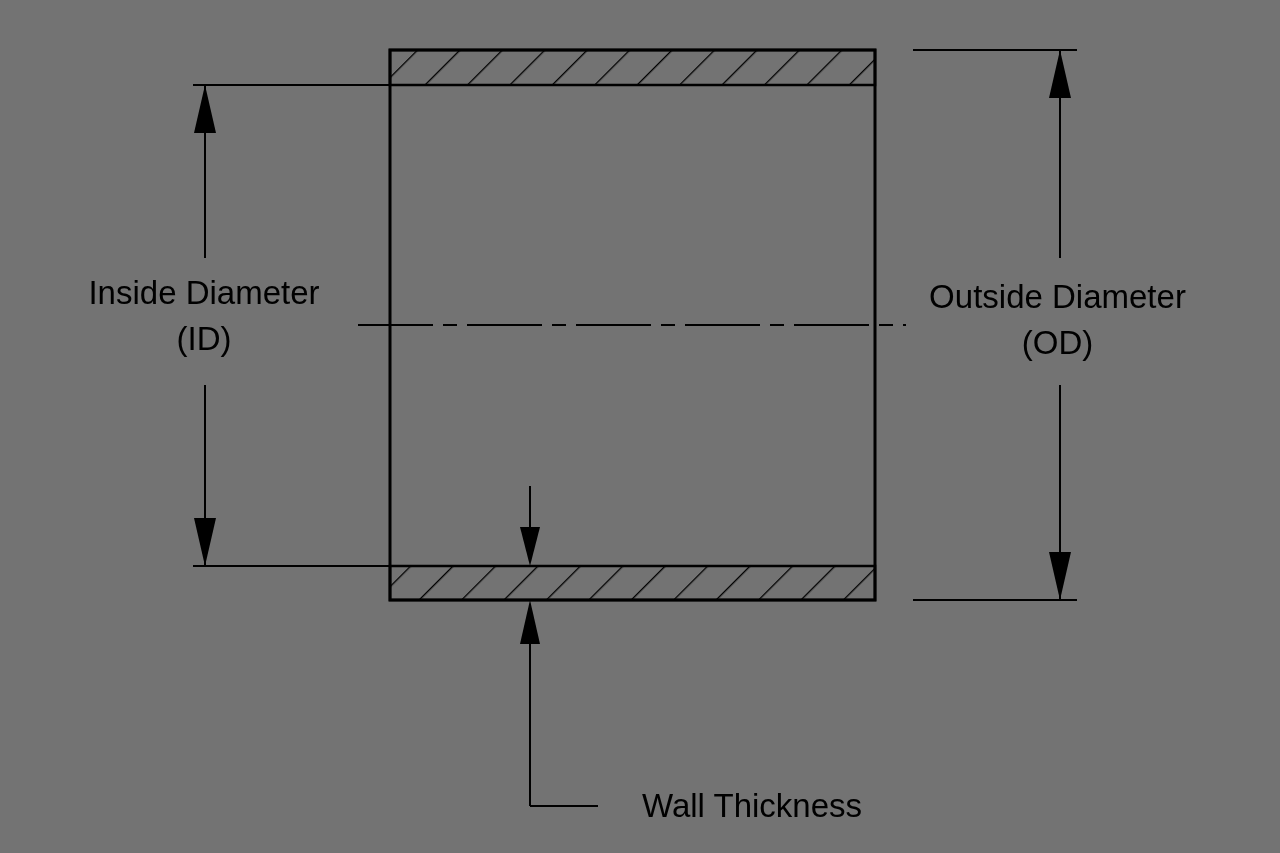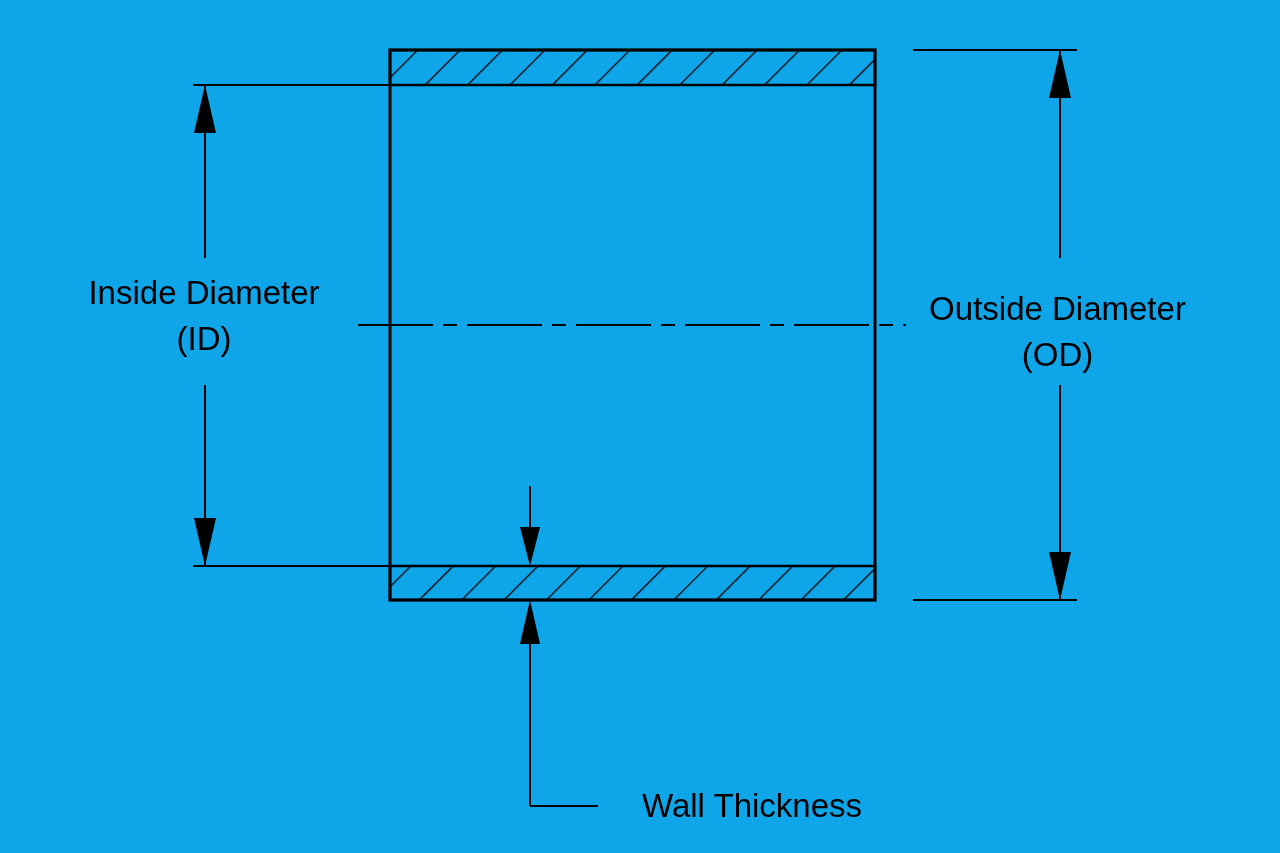--- a/index.html
+++ b/index.html
@@ -4,21 +4,21 @@
 <style>
   html, body {
     margin: 0;
     padding: 0;
     background: #ffffff;
   }
   .canvas {
     position: relative;
     width: 1280px;
     height: 853px;
-    background: #0ea5e9;
+    background: #737373;
     font-family: "Liberation Sans", sans-serif;
     overflow: hidden;
   }
   .canvas svg {
     position: absolute;
     top: 0;
     left: 0;
   }
   .label {
     position: absolute;
@@ -73,21 +73,21 @@
     <polygon points="530,600 520,644 540,644" fill="#000000"></polygon>
     <line x1="530" y1="642" x2="530" y2="806" stroke="#000000" stroke-width="2"></line>
     <line x1="530" y1="806" x2="598" y2="806" stroke="#000000" stroke-width="2"></line>
   </svg>
 
   <div class="label" style="left:58px; top:270px; width:292px;">
     <span>Inside Diameter</span><br>
     <span>(ID)</span>
   </div>
 
-  <div class="label" style="left:900px; top:286px; width:315px;">
+  <div class="label" style="left:900px; top:274px; width:315px;">
     <span>Outside Diameter</span><br>
     <span>(OD)</span>
   </div>
 
   <div class="label label-wall" style="left:613px; top:786px;margin-left:29px;">
     <span>Wall Thickness</span>
   </div>
 
 </div>
 

